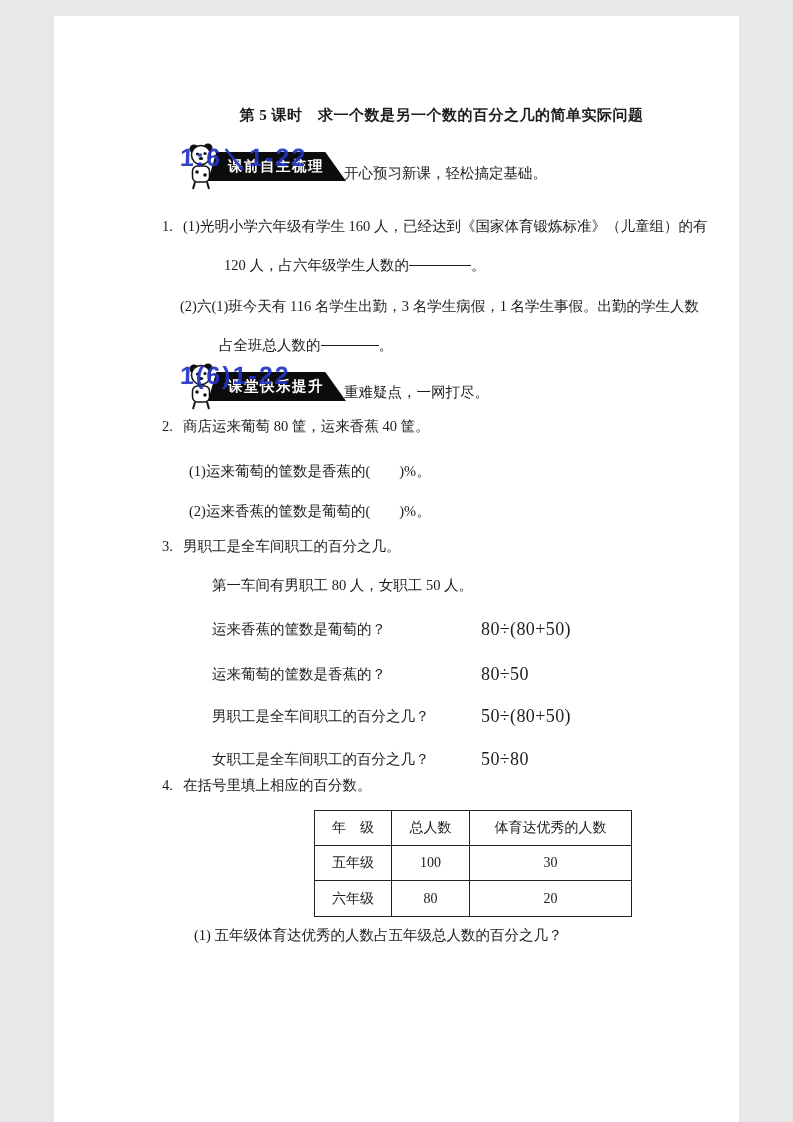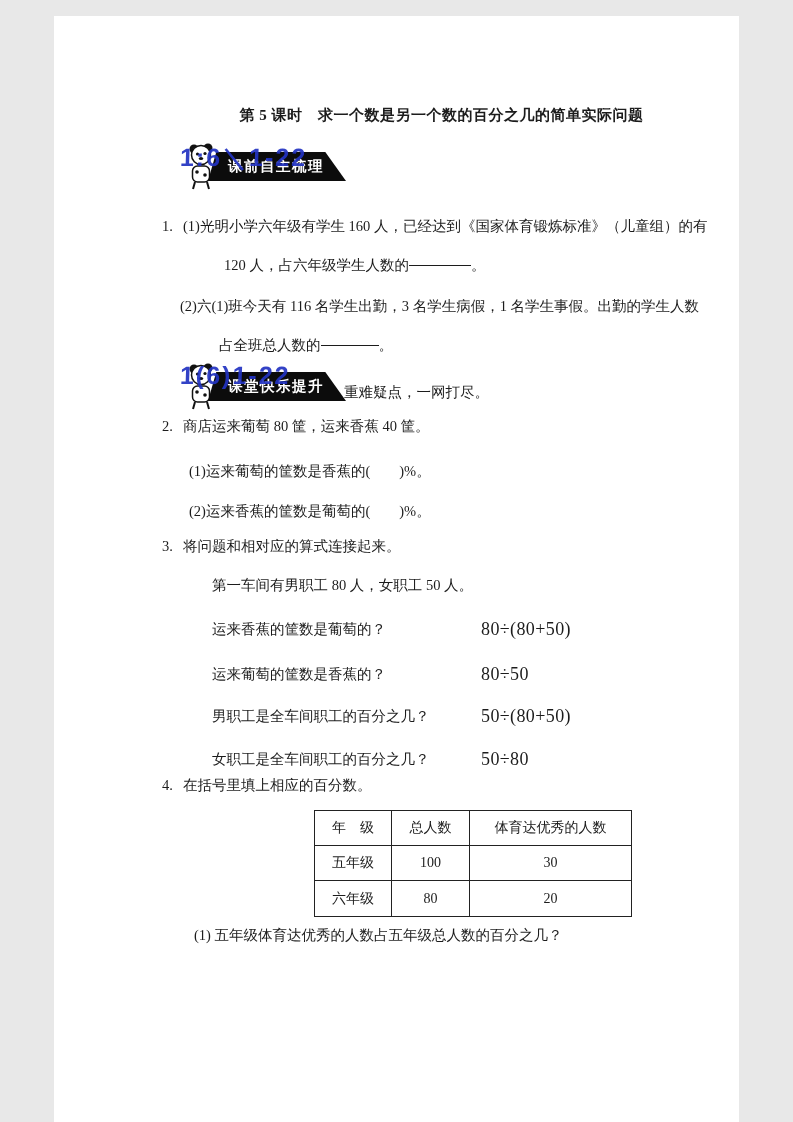--- a/index.html
+++ b/index.html
@@ -87,20 +87,21 @@
       <circle cx="13" cy="32" r="1.8" fill="#111"></circle>
       <circle cx="21" cy="35" r="1.8" fill="#111"></circle>
       <line x1="11" y1="42" x2="9" y2="49" stroke="#111" stroke-width="2"></line>
       <line x1="23" y1="42" x2="25" y2="49" stroke="#111" stroke-width="2"></line>
     </svg>
     <div class="ribbon">
       <span class="ribbon-label">课前自主梳理</span>
     </div>
     <div class="banner-overlay">1:6＼1-22</div>
   </div>
+  <div class="caption" style="left:290px;top:148px;">开心预习新课，轻松搞定基础。</div>
 
   <div class="row" style="left:108px;top:200px;">
     <span class="num">1.</span><span>(1)光明小学六年级有学生 160 人，已经达到《国家体育锻炼标准》（儿童组）的有</span>
   </div>
   <div class="row" style="left:170px;top:239px;">
     <span>120 人，占六年级学生人数的</span><span class="blank"></span><span>。</span>
   </div>
   <div class="row" style="left:126px;top:280px;">
     <span>(2)六(1)班今天有 116 名学生出勤，3 名学生病假，1 名学生事假。出勤的学生人数</span>
   </div>
@@ -129,21 +130,21 @@
   </div>
   <div class="caption" style="left:290px;top:367px;">重难疑点，一网打尽。</div>
 
   <div class="row" style="left:108px;top:400px;">
     <span class="num">2.</span><span>商店运来葡萄 80 筐，运来香蕉 40 筐。</span>
   </div>
   <div class="row" style="left:135px;top:445px;">(1)运来葡萄的筐数是香蕉的(　　)%。</div>
   <div class="row" style="left:135px;top:485px;">(2)运来香蕉的筐数是葡萄的(　　)%。</div>
 
   <div class="row" style="left:108px;top:520px;">
-    <span class="num">3.</span><span>将问题和相对应的算式连接起来。</span>
+    <span class="num">3.</span><span>男职工是全车间职工的百分之几。</span>
   </div>
   <div class="row" style="left:158px;top:559px;">第一车间有男职工 80 人，女职工 50 人。</div>
 
   <div class="qrow" style="left:158px;top:603px;">
     <span>运来香蕉的筐数是葡萄的？</span>
     <span class="expr">80÷(80+50)</span>
   </div>
   <div class="qrow" style="left:158px;top:648px;">
     <span>运来葡萄的筐数是香蕉的？</span>
     <span class="expr">80÷50</span>

